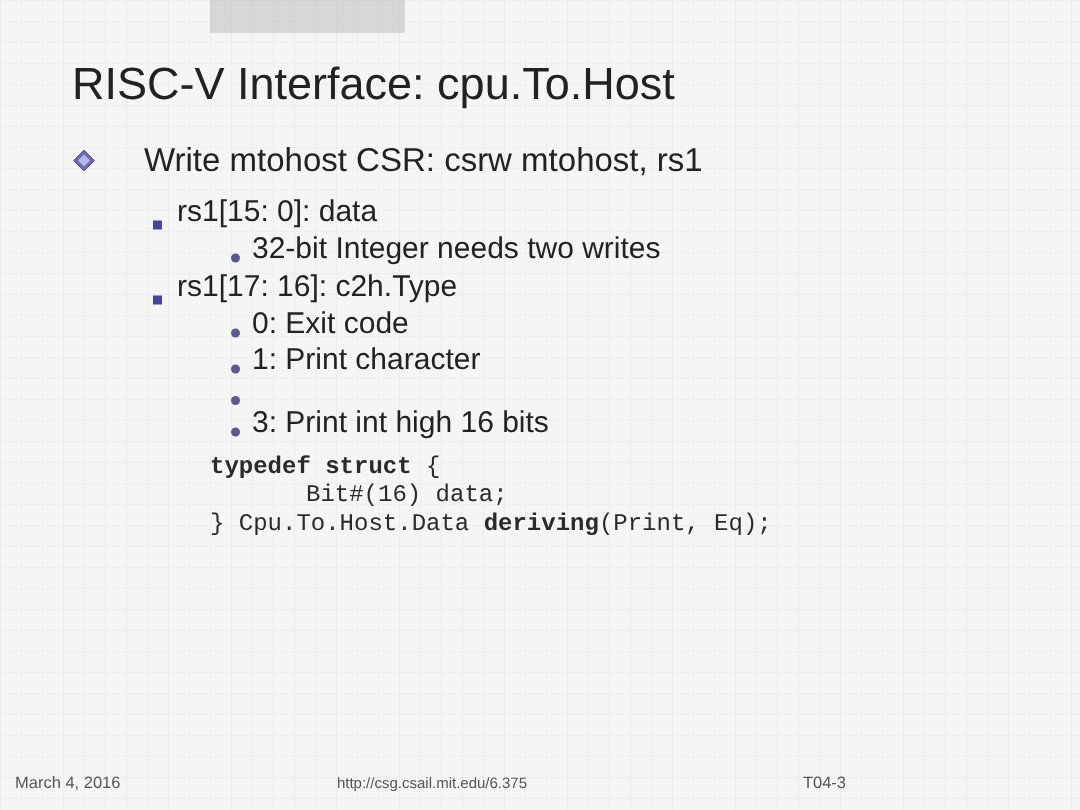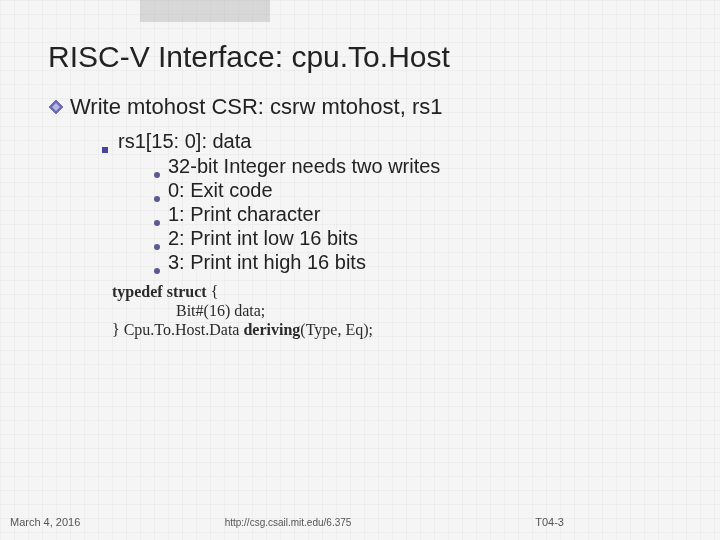--- a/index.html
+++ b/index.html
@@ -30,20 +30,21 @@
     font-weight: 400;
     color: #222;
     margin-bottom: 20px;
   }
   .lvl0 {
     display: flex;
     align-items: center;
     font-size: 22px;
     color: #222;
     margin-bottom: 10px;
+    gap: 26px;
   }
   .lvl0 .bullet {
     width: 16px; height: 16px;
     margin-right: 6px;
     display: inline-flex;
     align-items: center;
     justify-content: center;
   }
   .lvl0 .bullet svg { display: block; }
   .lvl1-group { margin-left: 54px; }
@@ -57,36 +58,36 @@
   .lvl1 .sq {
     width: 6px; height: 6px;
     background: #46469e;
     margin-top: 11px;
     margin-right: 10px;
     flex: 0 0 auto;
   }
   .lvl2-group { margin-left: 52px; }
   .lvl2 {
     display: flex;
-    align-items: flex-end;
+    align-items: center;
     font-size: 20px;
     color: #222;
     margin: 1px 0;
   }
   .lvl2 .dot {
     width: 6px; height: 6px;
     margin-top: 11px;
     margin-right: 8px;
     background: #5a5a90;
     border-radius: 50%;
     flex: 0 0 auto;
   }
   .code-block {
-    margin: 8px 0 0 64px;
-    font-family: Liberation Serif, serif;
+    margin: 8px 0 0 92px;
+    font-family: Liberation Mono, monospace;
     font-size: 16px;
     line-height: 1.2;
   }
   .code-block .indent { padding-left: 64px; }
   .kw { font-weight: bold; }
   .footer-left {
     position: absolute;
     left: 10px; bottom: 12px;
     font-size: 11px;
     color: #555;
@@ -130,44 +131,47 @@
       <span class="sq"></span>
       <span>rs1[15: 0]: data</span>
     </div>
     <div class="lvl2-group">
       <div class="lvl2">
         <span class="dot"></span>
         <span>32-bit Integer needs two writes</span>
       </div>
     </div>
 
+    <div class="lvl1">
+      <span class="sq"></span>
+      <span>rs1[17: 16]: c2h.Type</span>
+    </div>
     <div class="lvl2-group">
       <div class="lvl2">
         <span class="dot"></span>
         <span>0: Exit code</span>
       </div>
       <div class="lvl2">
         <span class="dot"></span>
         <span>1: Print character</span>
       </div>
       <div class="lvl2">
         <span class="dot"></span>
-        <span>2: Print int low 16 bits</span>
       </div>
       <div class="lvl2">
         <span class="dot"></span>
         <span>3: Print int high 16 bits</span>
       </div>
     </div>
 
   </div>
 
   <div class="code-block">
     <div><span class="kw">typedef struct</span><span> {</span></div>
     <div class="indent">Bit#(16) data;</div>
-    <div><span>} Cpu.To.Host.Data </span><span class="kw">deriving</span><span>(Type, Eq);</span></div>
+    <div><span>} Cpu.To.Host.Data </span><span class="kw">deriving</span><span>(Print, Eq);</span></div>
   </div>
 
   <div class="footer-left">March 4, 2016</div>
   <div class="footer-center">http://csg.csail.mit.edu/6.375</div>
   <div class="footer-right">T04-3</div>
 
 </div>
 
 </body></html>

